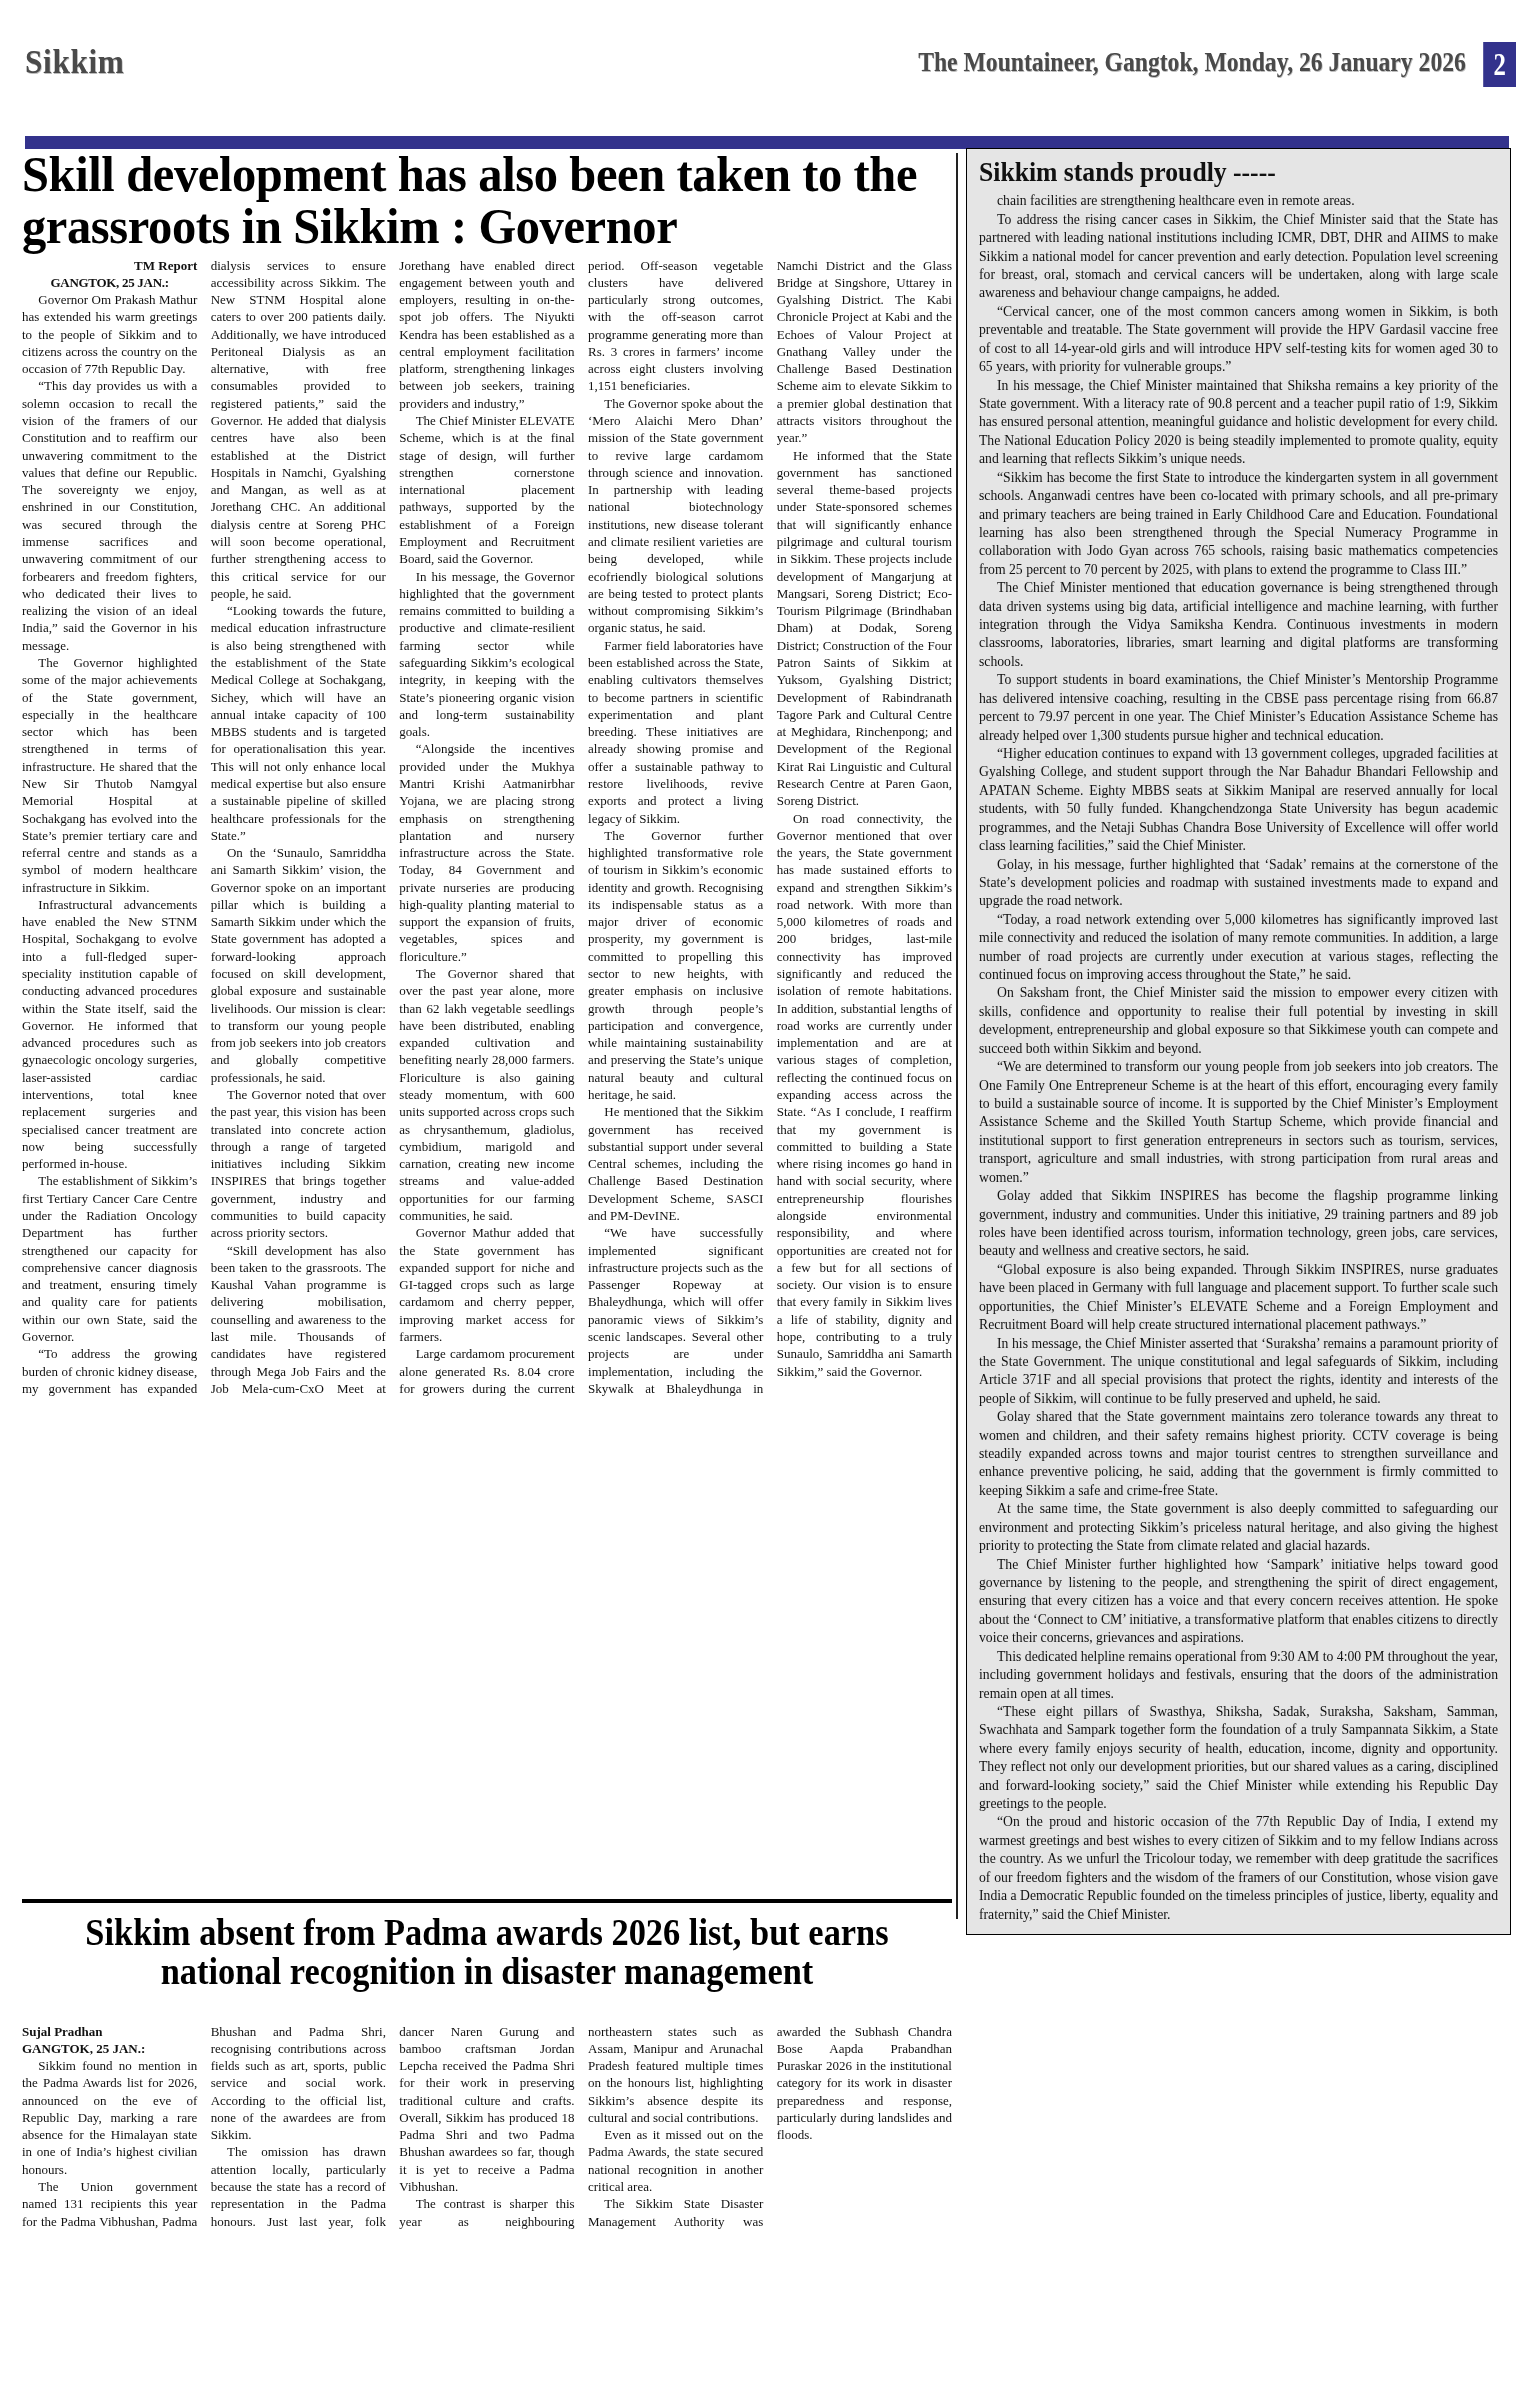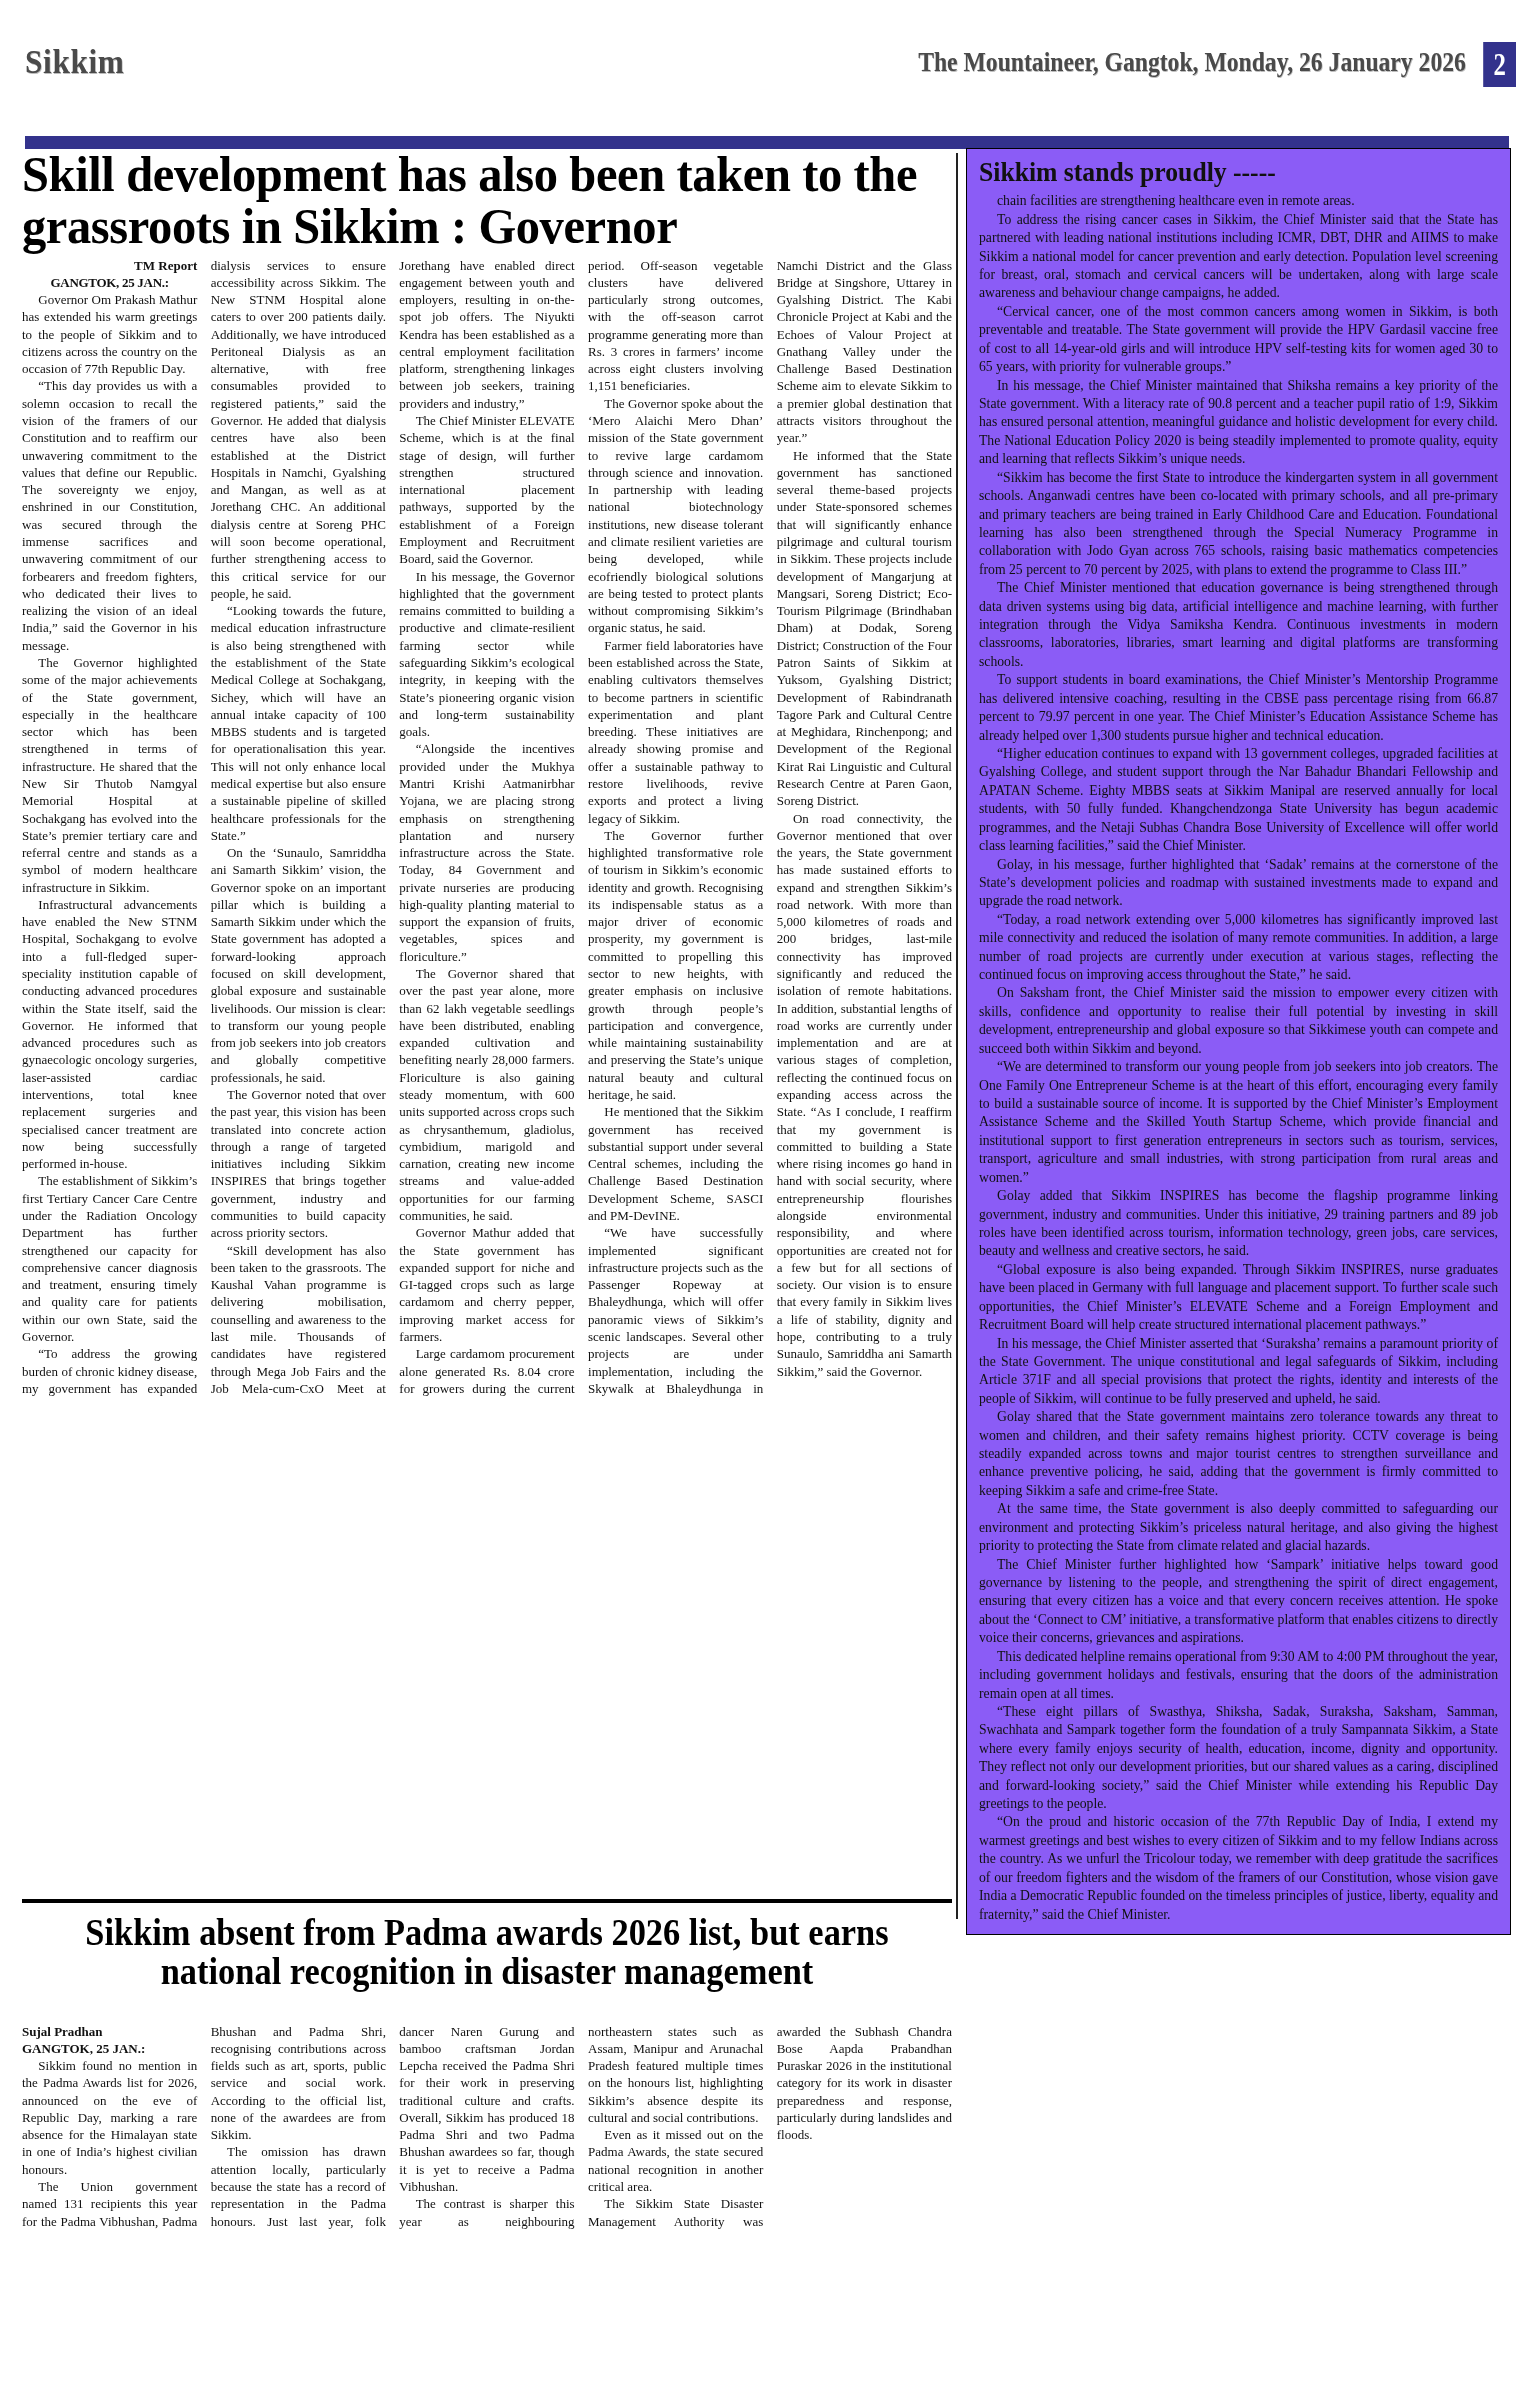--- a/index.html
+++ b/index.html
@@ -104,21 +104,21 @@
   .cols5 p { margin:0; text-indent:16.3px; }
   .cols5 p.first { text-indent:0; }
 
   .byline { display:block; text-align:right; font-weight:bold; }
   .dateline { display:block; text-align:center; font-weight:bold; letter-spacing:-0.3px; }
 
   
   .box {
     border:1.5px solid #000;
     padding:9px 12px 10.4px 12px;
-    background:#8b5cf6;
+    background:#e5e5e5;
   }
   .box h2 {
     margin:0 0 6px 0;
     font-family:"Liberation Serif", serif;
     font-weight:bold;
     font-size:27px;
     line-height:1.05;
     transform:scaleX(0.95);
     transform-origin:left top;
   }
@@ -179,21 +179,21 @@
         <p>Governor Om Prakash Mathur has extended his warm greetings to the people of Sikkim and to citizens across the country on the occasion of 77th Republic Day.</p>
         <p>“This day provides us with a solemn occasion to recall the vision of the framers of our Constitution and to reaffirm our unwavering commitment to the values that define our Republic. The sovereignty we enjoy, enshrined in our Constitution, was secured through the immense sacrifices and unwavering commitment of our forbearers and freedom fighters, who dedicated their lives to realizing the vision of an ideal India,” said the Governor in his message.</p>
         <p>The Governor highlighted some of the major achievements of the State government, especially in the healthcare sector which has been strengthened in terms of infrastructure. He shared that the New Sir Thutob Namgyal Memorial Hospital at Sochakgang has evolved into the State’s premier tertiary care and referral centre and stands as a symbol of modern healthcare infrastructure in Sikkim.</p>
         <p>Infrastructural advancements have enabled the New STNM Hospital, Sochakgang to evolve into a full-fledged super-speciality institution capable of conducting advanced procedures within the State itself, said the Governor. He informed that advanced procedures such as gynaecologic oncology surgeries, laser-assisted cardiac interventions, total knee replacement surgeries and specialised cancer treatment are now being successfully performed in-house.</p>
         <p>The establishment of Sikkim’s first Tertiary Cancer Care Centre under the Radiation Oncology Department has further strengthened our capacity for comprehensive cancer diagnosis and treatment, ensuring timely and quality care for patients within our own State, said the Governor.</p>
         <p>“To address the growing burden of chronic kidney disease, my government has expanded dialysis services to ensure accessibility across Sikkim. The New STNM Hospital alone caters to over 200 patients daily. Additionally, we have introduced Peritoneal Dialysis as an alternative, with free consumables provided to registered patients,” said the Governor. He added that dialysis centres have also been established at the District Hospitals in Namchi, Gyalshing and Mangan, as well as at Jorethang CHC. An additional dialysis centre at Soreng PHC will soon become operational, further strengthening access to this critical service for our people, he said.</p>
         <p>“Looking towards the future, medical education infrastructure is also being strengthened with the establishment of the State Medical College at Sochakgang, Sichey, which will have an annual intake capacity of 100 MBBS students and is targeted for operationalisation this year. This will not only enhance local medical expertise but also ensure a sustainable pipeline of skilled healthcare professionals for the State.”</p>
         <p>On the ‘Sunaulo, Samriddha ani Samarth Sikkim’ vision, the Governor spoke on an important pillar which is building a Samarth Sikkim under which the State government has adopted a forward-looking approach focused on skill development, global exposure and sustainable livelihoods. Our mission is clear: to transform our young people from job seekers into job creators and globally competitive professionals, he said.</p>
         <p>The Governor noted that over the past year, this vision has been translated into concrete action through a range of targeted initiatives including Sikkim INSPIRES that brings together government, industry and communities to build capacity across priority sectors.</p>
         <p>“Skill development has also been taken to the grassroots. The Kaushal Vahan programme is delivering mobilisation, counselling and awareness to the last mile. Thousands of candidates have registered through Mega Job Fairs and the Job Mela-cum-CxO Meet at Jorethang have enabled direct engagement between youth and employers, resulting in on-the-spot job offers. The Niyukti Kendra has been established as a central employment facilitation platform, strengthening linkages between job seekers, training providers and industry,”</p>
-        <p>The Chief Minister ELEVATE Scheme, which is at the final stage of design, will further strengthen structured international placement pathways, supported by the establishment of a Foreign Employment and Recruitment Board, said the Governor.</p>
+        <p>The Chief Minister ELEVATE Scheme, which is at the final stage of design, will further strengthen cornerstone international placement pathways, supported by the establishment of a Foreign Employment and Recruitment Board, said the Governor.</p>
         <p>In his message, the Governor highlighted that the government remains committed to building a productive and climate-resilient farming sector while safeguarding Sikkim’s ecological integrity, in keeping with the State’s pioneering organic vision and long-term sustainability goals.</p>
         <p>“Alongside the incentives provided under the Mukhya Mantri Krishi Aatmanirbhar Yojana, we are placing strong emphasis on strengthening plantation and nursery infrastructure across the State. Today, 84 Government and private nurseries are producing high-quality planting material to support the expansion of fruits, vegetables, spices and floriculture.”</p>
         <p>The Governor shared that over the past year alone, more than 62 lakh vegetable seedlings have been distributed, enabling expanded cultivation and benefiting nearly 28,000 farmers. Floriculture is also gaining steady momentum, with 600 units supported across crops such as chrysanthemum, gladiolus, cymbidium, marigold and carnation, creating new income streams and value-added opportunities for our farming communities, he said.</p>
         <p>Governor Mathur added that the State government has expanded support for niche and GI-tagged crops such as large cardamom and cherry pepper, improving market access for farmers.</p>
         <p>Large cardamom procurement alone generated Rs. 8.04 crore for growers during the current period. Off-season vegetable clusters have delivered particularly strong outcomes, with the off-season carrot programme generating more than Rs. 3 crores in farmers’ income across eight clusters involving 1,151 beneficiaries.</p>
         <p>The Governor spoke about the ‘Mero Alaichi Mero Dhan’ mission of the State government to revive large cardamom through science and innovation. In partnership with leading national biotechnology institutions, new disease tolerant and climate resilient varieties are being developed, while ecofriendly biological solutions are being tested to protect plants without compromising Sikkim’s organic status, he said.</p>
         <p>Farmer field laboratories have been established across the State, enabling cultivators themselves to become partners in scientific experimentation and plant breeding. These initiatives are already showing promise and offer a sustainable pathway to restore livelihoods, revive exports and protect a living legacy of Sikkim.</p>
         <p>The Governor further highlighted transformative role of tourism in Sikkim’s economic identity and growth. Recognising its indispensable status as a major driver of economic prosperity, my government is committed to propelling this sector to new heights, with greater emphasis on inclusive growth through people’s participation and convergence, while maintaining sustainability and preserving the State’s unique natural beauty and cultural heritage, he said.</p>
         <p>He mentioned that the Sikkim government has received substantial support under several Central schemes, including the Challenge Based Destination Development Scheme, SASCI and PM-DevINE.</p>
         <p>“We have successfully implemented significant infrastructure projects such as the Passenger Ropeway at Bhaleydhunga, which will offer panoramic views of Sikkim’s scenic landscapes. Several other projects are under implementation, including the Skywalk at Bhaleydhunga in Namchi District and the Glass Bridge at Singshore, Uttarey in Gyalshing District. The Kabi Chronicle Project at Kabi and the Echoes of Valour Project at Gnathang Valley under the Challenge Based Destination Scheme aim to elevate Sikkim to a premier global destination that attracts visitors throughout the year.”</p>

